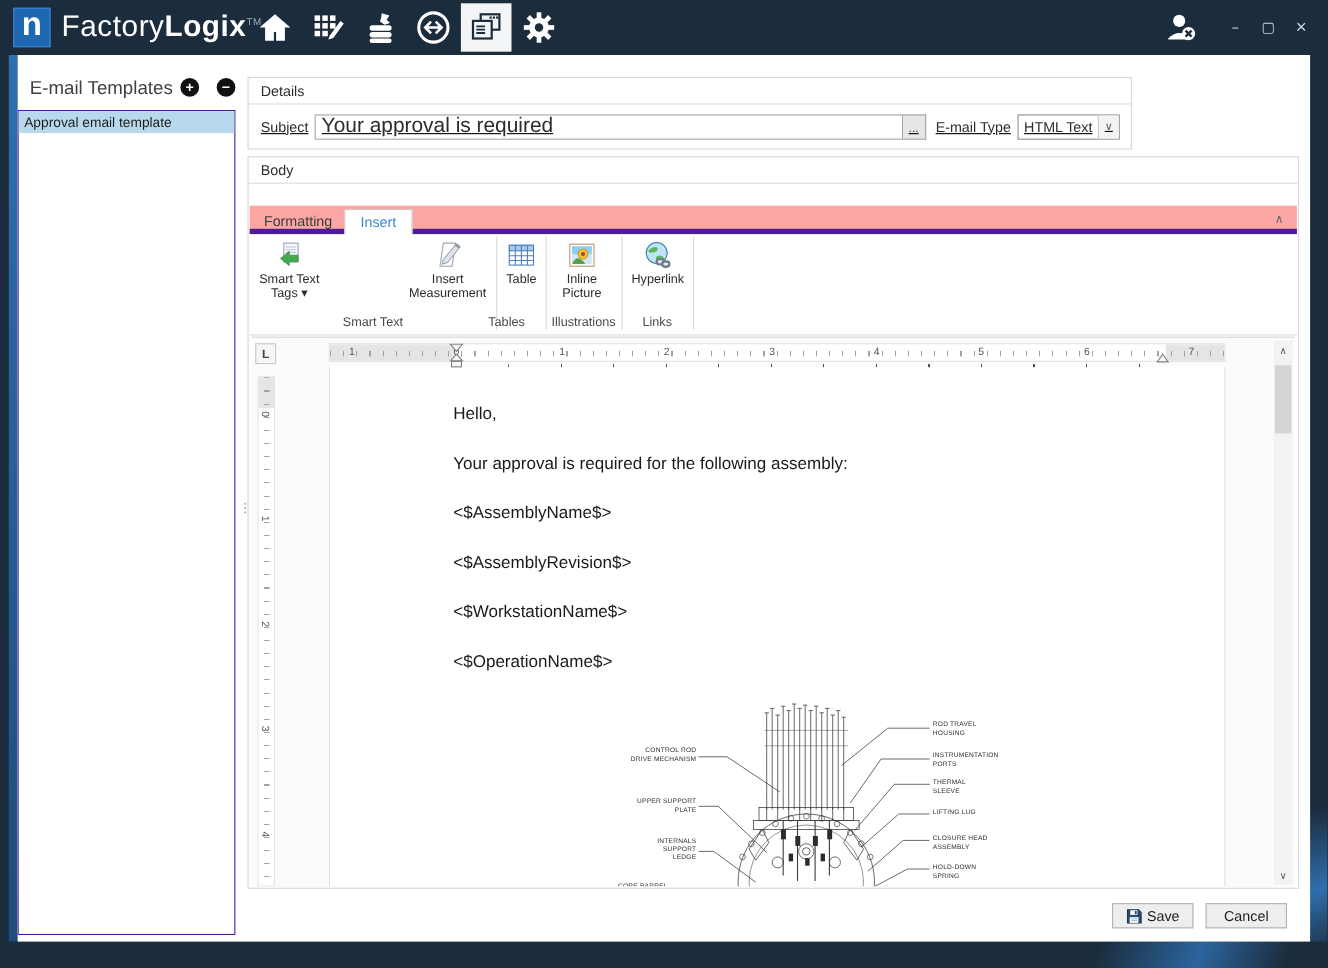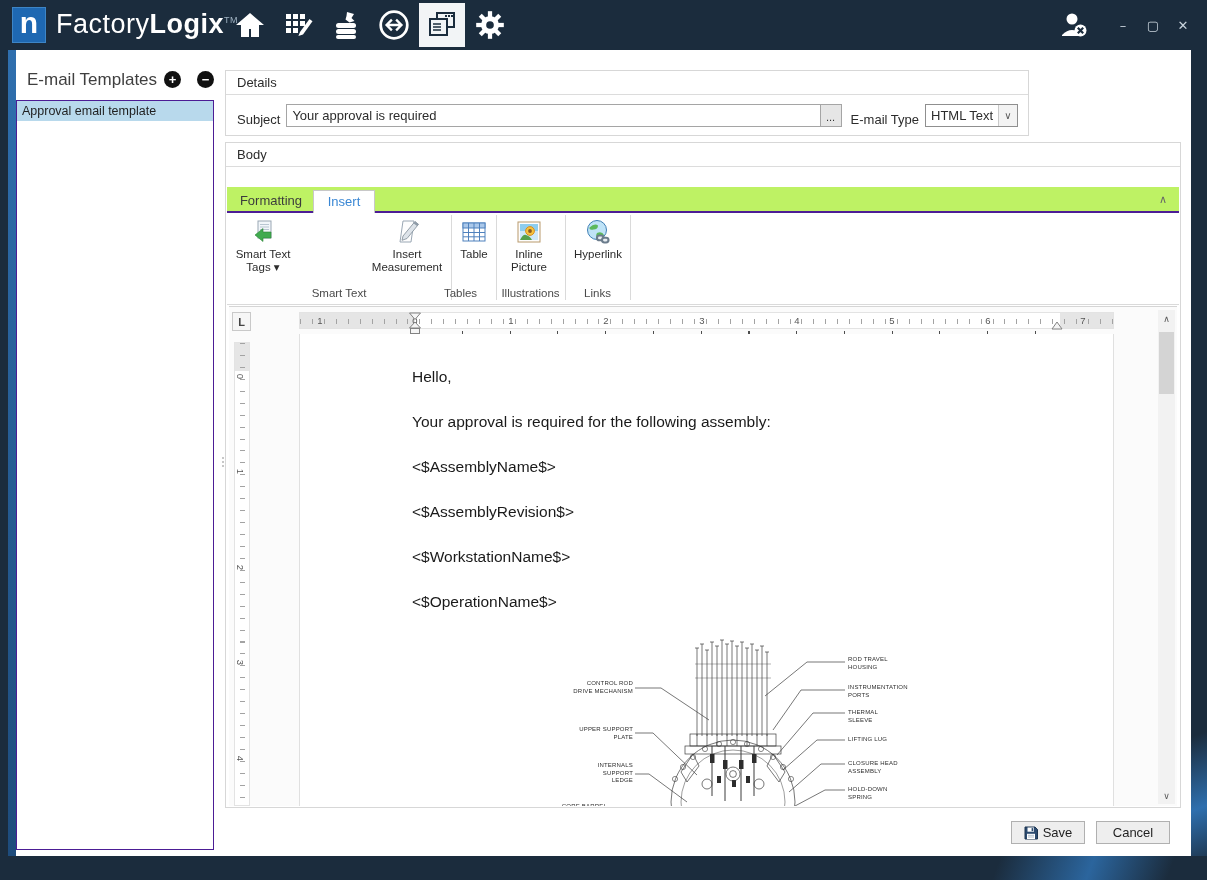--- a/index.html
+++ b/index.html
@@ -42,31 +42,31 @@
   .splitter { position:absolute; left:205px; top:398px; width:4px; height:28px; display:flex; flex-direction:column; align-items:center; justify-content:center; gap:2px; cursor:col-resize; }
   .splitter i { width:2px; height:2px; background:#b5b5b5; border-radius:50%; }
 
   
   .groupbox { position:absolute; border:1px solid #d7d7d7; background:#fff; }
   .gb-details { left:209px; top:20px; width:804px; height:66px; }
   .gb-body { left:209px; top:92px; width:956px; height:666px; }
   .gb-header { height:24px; line-height:23px; font-size:13px; color:#2c2c2c; padding-left:11px; border-bottom:1px solid #dcdcdc; }
 
   
-  .details-row { position:absolute; left:11px; right:10px; top:32px; height:24px; display:flex; align-items:flex-end; }
+  .details-row { position:absolute; left:11px; right:10px; top:32px; height:24px; display:flex; align-items:center;text-decoration:underline; }
   .fld-label { font-size:13px; color:#2c2c2c; white-space:nowrap; }
-  .subject-input { flex:1; height:23px; border:1px solid #a5a5a5; font-size:13px; color:#2c2c2c; padding:0 5px; margin-left:6px; font-family:"Liberation Sans",sans-serif; }
+  .subject-input { flex:1; height:23px; border:1px solid #a5a5a5; font-size:19px; color:#2c2c2c; padding:0 5px; margin-left:6px; font-family:"Liberation Sans",sans-serif; }
   .browse-btn { width:21px; height:23px; background:#e6e6e6; border:1px solid #a5a5a5; border-left:none; font-size:11px; color:#333; display:flex; align-items:flex-end; justify-content:center; padding-bottom:3px; cursor:pointer; }
   .etype-label { margin:0 6px 0 9px; }
   .combo { width:93px; height:23px; border:1px solid #8f8f8f; background:#fff; display:flex; align-items:center; position:relative; cursor:pointer; }
   .combo .val { flex:1; font-size:13px; color:#2c2c2c; padding-left:5px; }
   .combo .arrow { width:19px; height:21px; background:#f3f3f3; border-left:1px solid #c9c9c9; display:flex; align-items:center; justify-content:center; font-size:10px; color:#5a5a5a; }
 
   
-  .tabstrip { position:absolute; left:1px; right:1px; top:44px; height:26px; border-bottom:2px solid #4c1d95; background:#bef264; }
+  .tabstrip { position:absolute; left:1px; right:1px; top:44px; height:26px; border-bottom:5px solid #4c1d95; background:#fca5a5; }
   .tab { position:absolute; top:3px; height:23px; line-height:22px; text-align:center; font-size:13px; cursor:pointer; }
   .tab-formatting { left:10px; width:68px; color:#3c3c3c; }
   .tab-insert { left:86px; width:62px; color:#3a87d4; background:#fff; border:1px solid #c8c8c8; border-bottom:none; height:24px; }
   .rib-collapse { position:absolute; right:12px; top:6px; font-size:11px; color:#666; cursor:pointer; }
   .ribbon { position:absolute; left:1px; right:1px; top:70px; height:92px; background:#fff; border-bottom:1px solid #dadada; }
   .rbtn { position:absolute; top:2px; height:82px; display:flex; flex-direction:column; align-items:center; cursor:pointer; }
   .rbtn svg { margin-top:4px; }
   .rbtn .lbl { font-size:11.5px; color:#2c2c2c; text-align:center; line-height:13px; margin-top:3px; white-space:pre-line; }
   .rib-sep { position:absolute; top:2px; bottom:4px; width:1px; background:#dadada; }
   .rib-group-label { position:absolute; top:74px; font-size:11.5px; color:#4a4a4a; text-align:center; }

